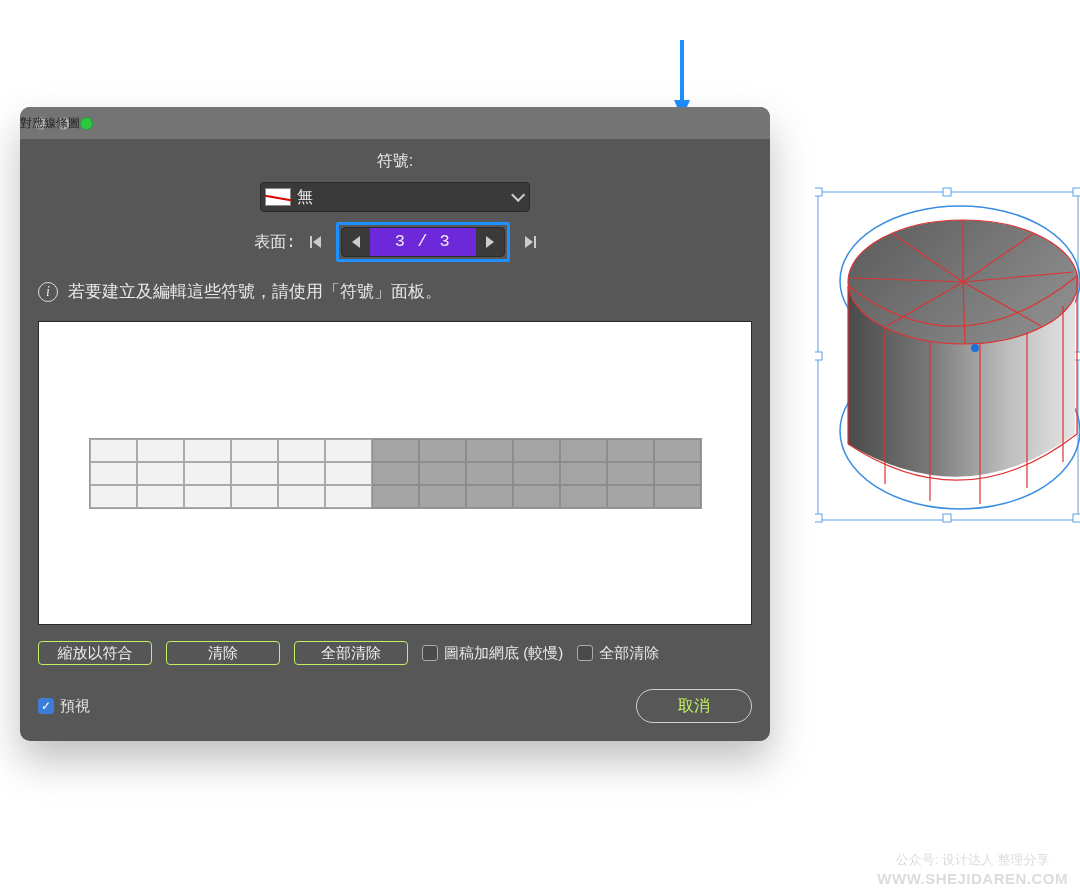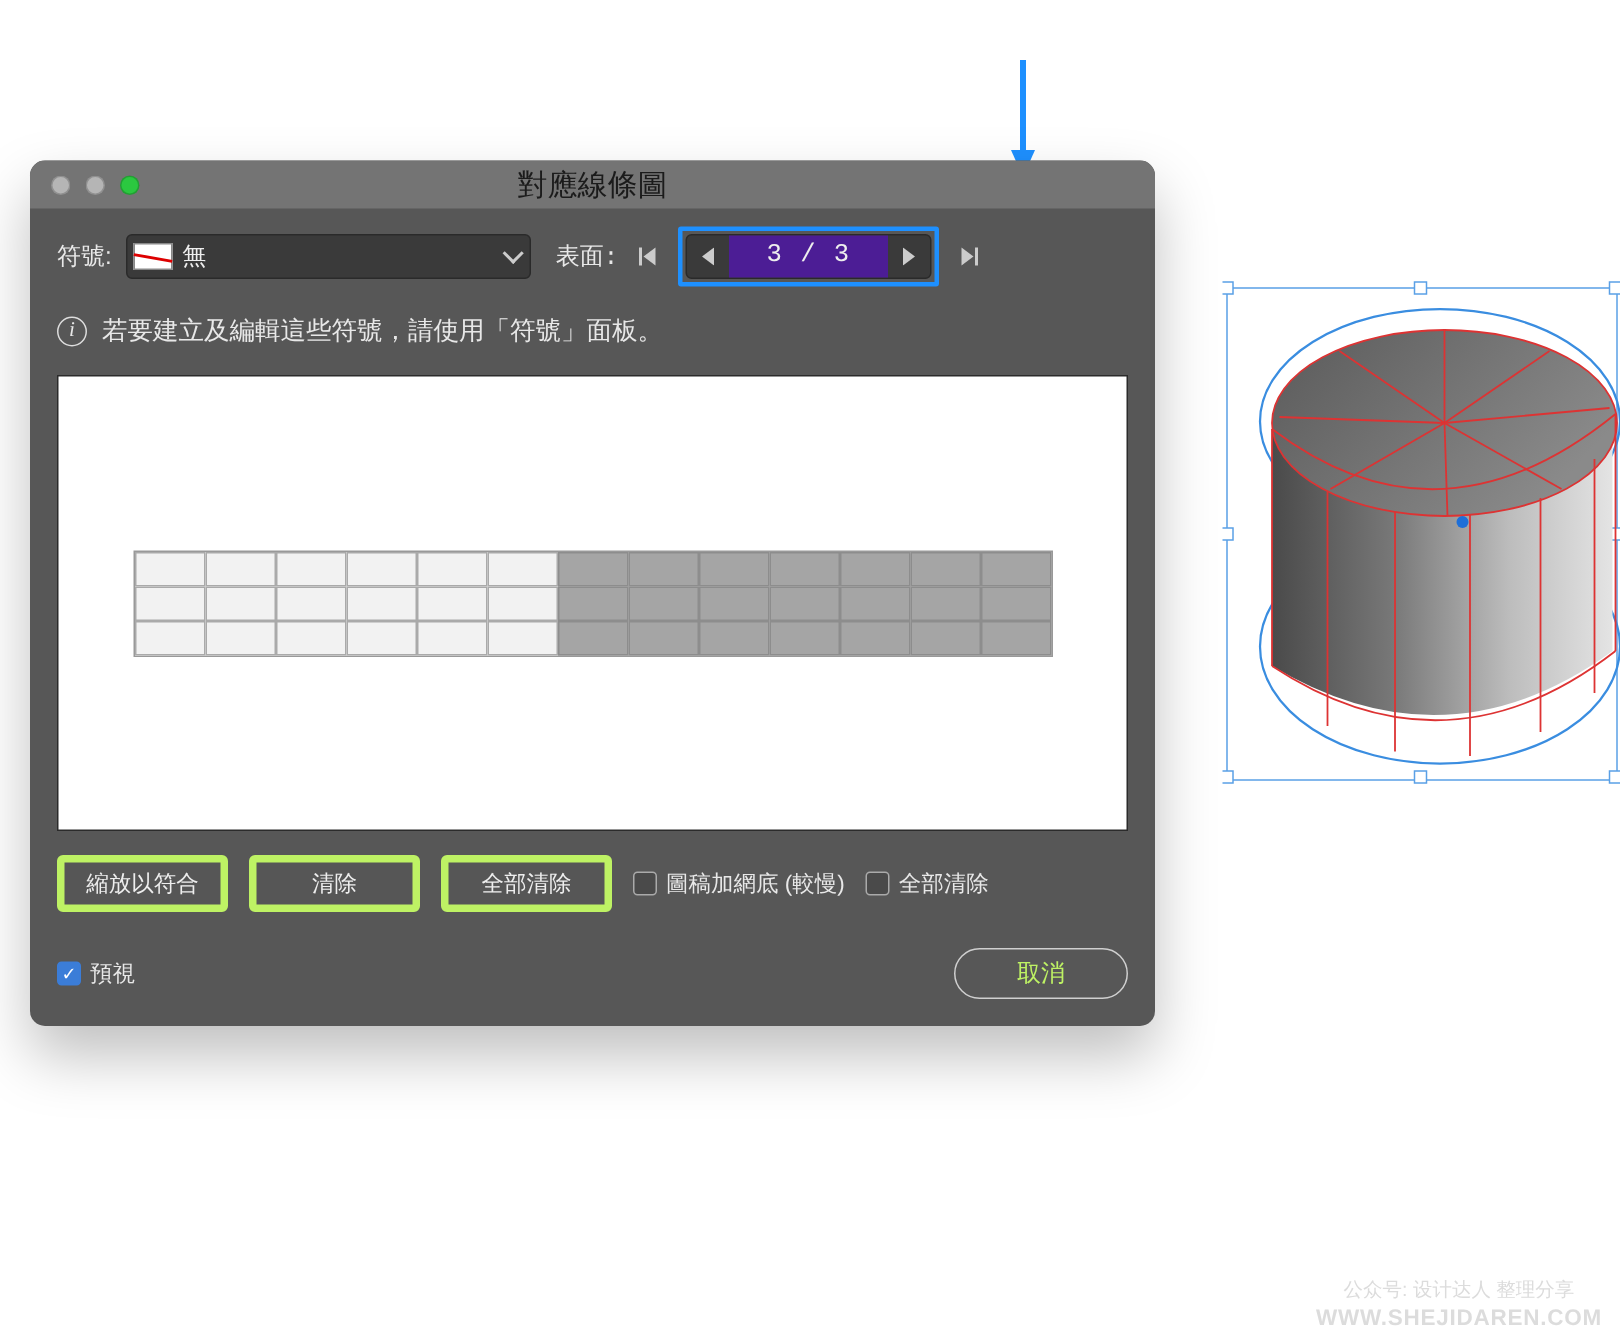--- a/index.html
+++ b/index.html
@@ -47,35 +47,36 @@
   .traffic span {
     width: 13px; height: 13px; border-radius: 50%;
     border: 1px solid rgba(0,0,0,0.2);
   }
   .dot-close { background:#b5b5b5; }
   .dot-min   { background:#b5b5b5; }
   .dot-zoom  { background:#2bc840; }
   .title {
     position: absolute;
     left: 0; right: 0;
-    text-align: center;
+    text-align: left;
     color: #1b1b1b;
-    font-size: 20px;
+    font-size: 12px;
     font-weight: 500;
     pointer-events: none;
   }
   .body {
     padding: 12px 18px 18px 18px;
     color: #e8e8e8;
     font-size: 16px;
   }
   .row1 {
     display: flex;
     align-items: center;
     gap: 10px;
+    flex-direction: column;
   }
   .label { white-space: nowrap; }
   .symbol-dd {
     display: flex;
     align-items: center;
     background: #3a3a3a;
     border: 1px solid #2a2a2a;
     border-radius: 4px;
     height: 30px;
     width: 270px;
@@ -112,21 +113,21 @@
     font-size: 16px;
   }
   .surface-stepper {
     display:flex; align-items:center;
     background:#3a3a3a;
     border:1px solid #2a2a2a;
     border-radius:4px;
     height:30px;
   }
   .stepper-page {
-    background:#4c1d95;
+    background:#6d28d9;
     color:#eee;
     min-width: 106px;
     text-align:center;
     height: 100%;
     line-height: 28px;
     font-size: 17px;
     letter-spacing: 1px;
   }
   .stepper-arrow {
     width: 28px; height: 100%;
@@ -173,23 +174,23 @@
   }
   .cell.light { background:#f2f2f2; }
   .cell.dark  { background:#a5a5a5; border-color:#8d8d8d; }
 
   .btn-row {
     display:flex; align-items:center; gap:14px;
     margin-top: 16px;
   }
   .btn-outline {
     background:#565656;
-    border:5px solid #bef264;
+    border:1px solid #bef264;
     color:#eee;
-    height: 38px;
+    height: 24px;
     min-width: 114px;
     border-radius:4px;
     font-size:15px;
     cursor:pointer;
   }
   .chk { display:flex; align-items:center; gap:6px; font-size:15px; }
   .box {
     width:16px; height:16px;
     border:1px solid #aaa; border-radius:3px;
     background:#4a4a4a;

